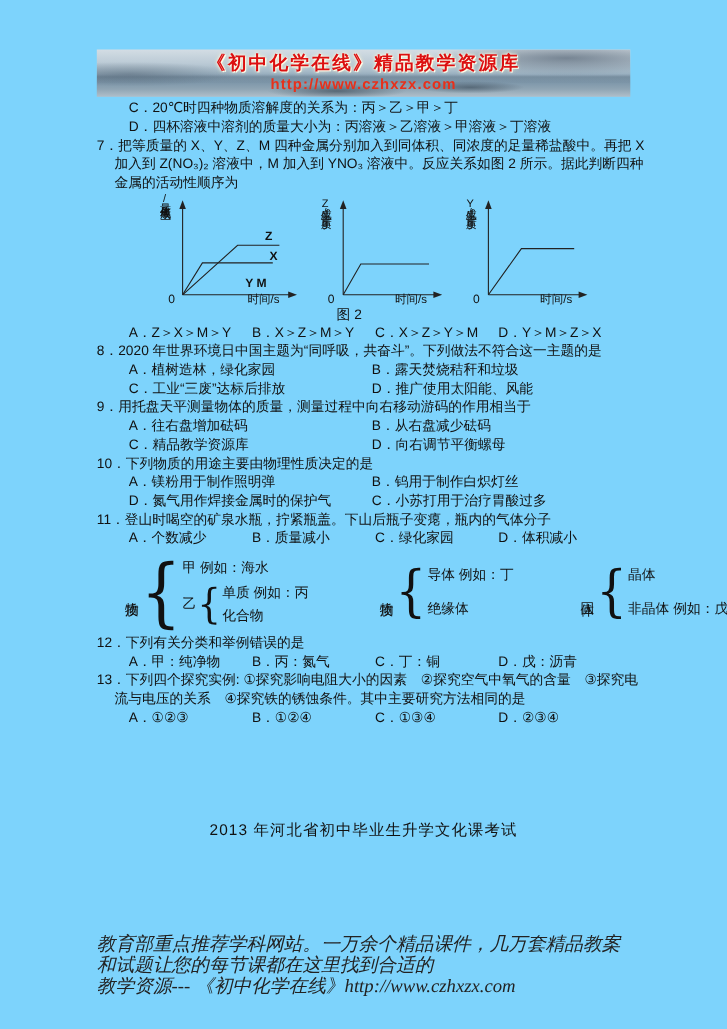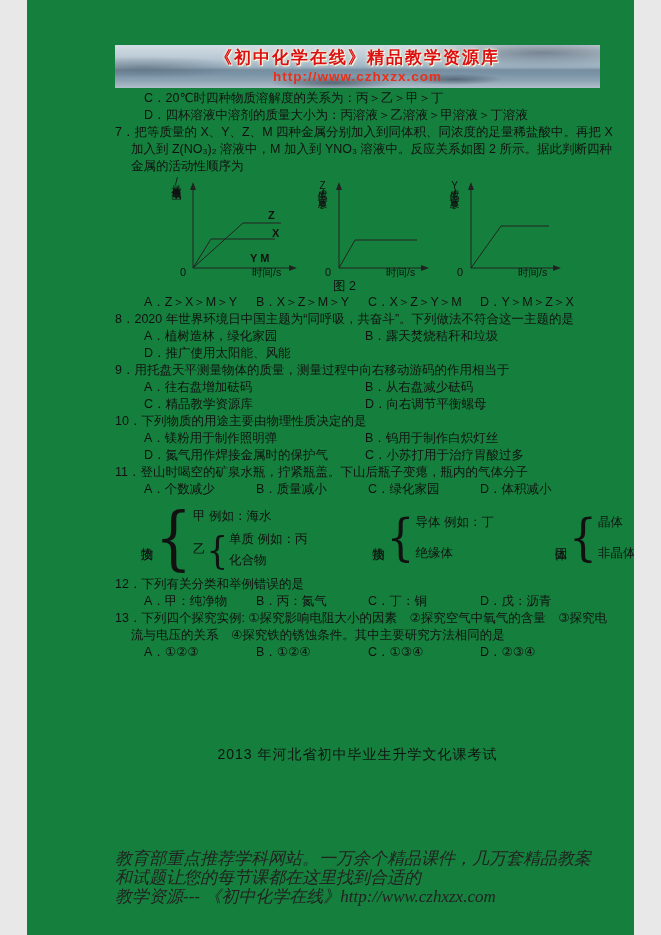--- a/index.html
+++ b/index.html
@@ -1,16 +1,16 @@
 <!DOCTYPE html>
 <html><head>
 <meta charset="utf-8">
 <style>
   html,body{margin:0;padding:0;background:#e8e8e8;}
-  .page{position:relative;width:607px;height:935px;margin:0 auto;background:#15803d;
+  .page{position:relative;width:661px;height:935px;margin:0 auto;background:#7dd3fc;
         font-family:"Liberation Sans","DejaVu Sans",sans-serif;color:#111;
         font-size:12.5px;line-height:17px;overflow:hidden;}
 
   
   .banner{position:absolute;left:88px;top:45px;width:485px;height:43px;overflow:hidden;
     background:linear-gradient(to bottom,#d3dde4 0%,#bccbd6 28%,#a6bac8 46%,#8ba3b5 58%,#7e97aa 70%,#90a5b4 84%,#b0bfca 100%);}
   .banner::before{content:"";position:absolute;inset:0;
     background:
       radial-gradient(ellipse 180px 22px at 88% 18%, rgba(55,70,88,.55), transparent 70%),
       radial-gradient(ellipse 140px 16px at 6% 52%, rgba(70,86,102,.45), transparent 70%),
@@ -148,20 +148,21 @@
       <span>C．X＞Z＞Y＞M</span>
       <span>D．Y＞M＞Z＞X</span>
     </div>
 
     <div class="ln">8．2020 年世界环境日中国主题为“同呼吸，共奋斗”。下列做法不符合这一主题的是</div>
     <div class="opts two">
       <span>A．植树造林，绿化家园</span>
       <span>B．露天焚烧秸秆和垃圾</span>
     </div>
     <div class="opts two">
+      <span>C．工业“三废”达标后排放</span>
       <span>D．推广使用太阳能、风能</span>
     </div>
 
     <div class="ln">9．用托盘天平测量物体的质量，测量过程中向右移动游码的作用相当于</div>
     <div class="opts two">
       <span>A．往右盘增加砝码</span>
       <span>B．从右盘减少砝码</span>
     </div>
     <div class="opts two">
       <span>C．精品教学资源库</span>

